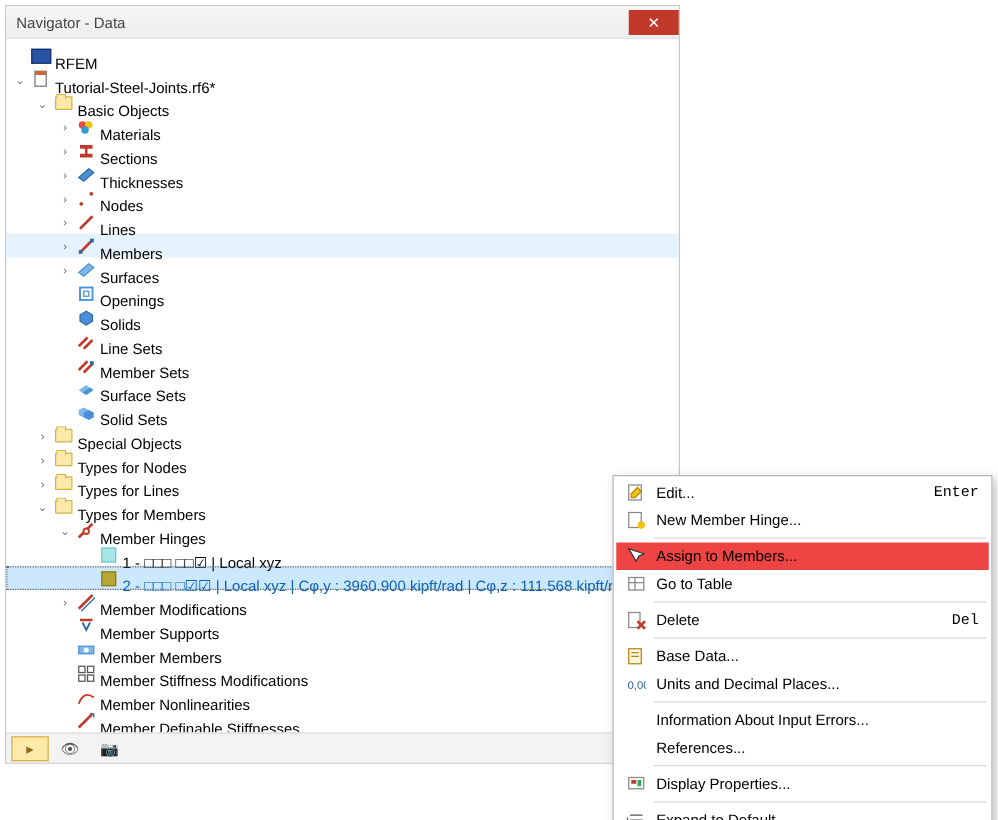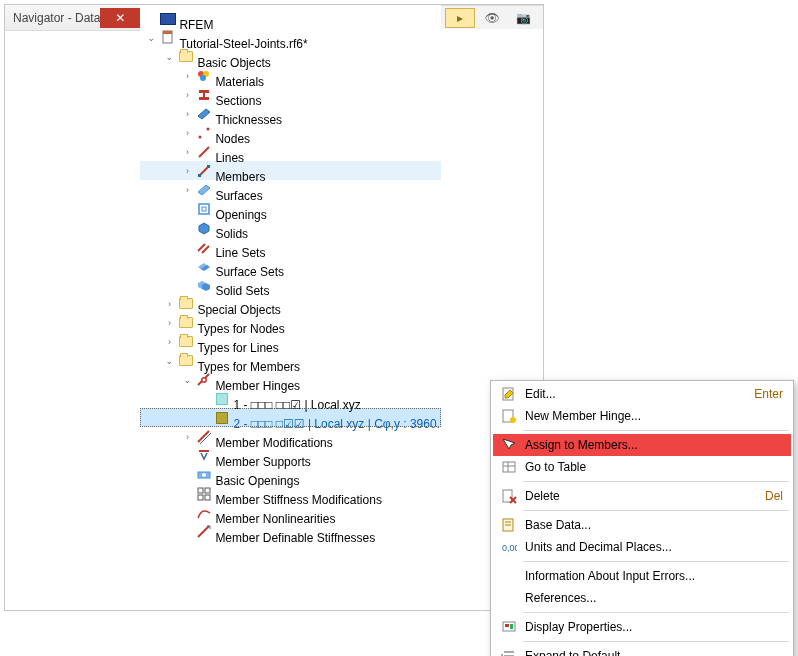--- a/index.html
+++ b/index.html
@@ -14,21 +14,21 @@
     overflow: hidden;
   }
   .panel {
     position: absolute;
     left: 4px; top: 4px;
     width: 540px;
     height: 607px;
     border: 1px solid #c8c8c8;
     background: #fff;
     display: flex;
-    flex-direction: row;
+    flex-direction: column;
   }
   .titlebar {
     height: 26px;
     background: linear-gradient(#f7f7f7,#ededed);
     border-bottom: 1px solid #dcdcdc;
     display: flex;
     align-items: center;
     padding: 0 0 0 8px;
     color: #444;
   }
@@ -113,21 +113,21 @@
     height: 22px;
     padding: 0 8px 0 4px;
   }
   .mi.hl { background: #ef4444; }
   .mi .mic {
     width: 24px; height: 18px;
     display:flex; align-items:center; justify-content:center;
     flex-shrink:0;
   }
   .mi .mlbl { flex:1; padding-left:4px;}
-  .mi .macc { color:#a16207; }
+  .mi .macc { color:#000000;font-family:Liberation Mono, monospace; }
   .msep {
     height: 1px;
     background: #d8d8d8;
     margin: 3px 2px 3px 30px;
   }
 </style>
 </head>
 <body>
 
 <div class="panel">
@@ -276,20 +276,32 @@
             <line x1="6" y1="14" x2="13" y2="7" stroke="#c0392b" stroke-width="2"></line>
           </svg>
         </span>
       <span class="lbl">Line Sets</span>
     </div>
     <div class="row">
       <span class="ind" style="width:40px"></span>
         <span class="expander none">›</span>
       <span class="ic">
           <svg viewBox="0 0 16 16">
+            <line x1="2" y1="12" x2="9" y2="5" stroke="#c0392b" stroke-width="2"></line>
+            <line x1="6" y1="14" x2="13" y2="7" stroke="#c0392b" stroke-width="2"></line>
+            <rect x="11" y="5" width="3" height="3" fill="#2c6aa0"></rect>
+          </svg>
+        </span>
+      <span class="lbl">Member Sets</span>
+    </div>
+    <div class="row">
+      <span class="ind" style="width:40px"></span>
+        <span class="expander none">›</span>
+      <span class="ic">
+          <svg viewBox="0 0 16 16">
             <path d="M2 9l6-4 4 3-6 4z" fill="#7fb8e6"></path>
             <path d="M5 11l6-4 3 2-6 4z" fill="#4a90d9"></path>
           </svg>
         </span>
       <span class="lbl">Surface Sets</span>
     </div>
     <div class="row">
       <span class="ind" style="width:40px"></span>
         <span class="expander none">›</span>
       <span class="ic">
@@ -386,21 +398,21 @@
     </div>
     <div class="row">
       <span class="ind" style="width:40px"></span>
         <span class="expander none">›</span>
       <span class="ic">
           <svg viewBox="0 0 16 16">
             <rect x="2" y="5" width="12" height="6" fill="#7fb8e6" stroke="#4a90d9"></rect>
             <circle cx="8" cy="8" r="2" fill="#fff"></circle>
           </svg>
         </span>
-      <span class="lbl">Basic Openings</span>
+      <span class="lbl">Member Members</span>
     </div>
     <div class="row">
       <span class="ind" style="width:40px"></span>
         <span class="expander none">›</span>
       <span class="ic">
           <svg viewBox="0 0 16 16">
             <rect x="2" y="2" width="5" height="5" fill="none" stroke="#555"></rect>
             <rect x="9" y="2" width="5" height="5" fill="none" stroke="#555"></rect>
             <rect x="2" y="9" width="5" height="5" fill="none" stroke="#555"></rect>
             <rect x="9" y="9" width="5" height="5" fill="none" stroke="#555"></rect>

